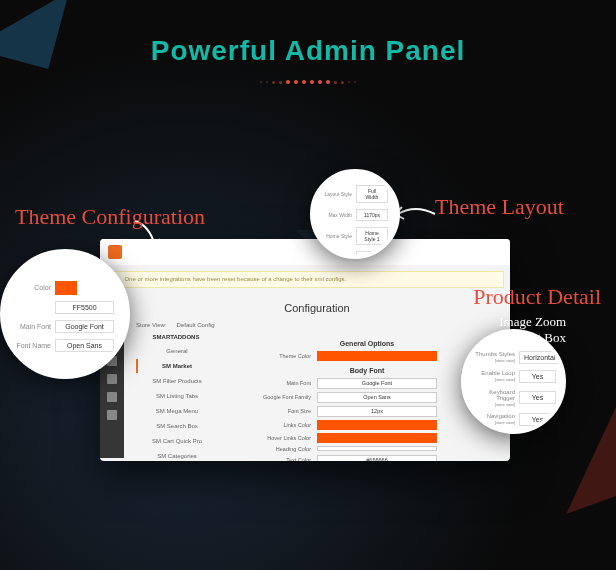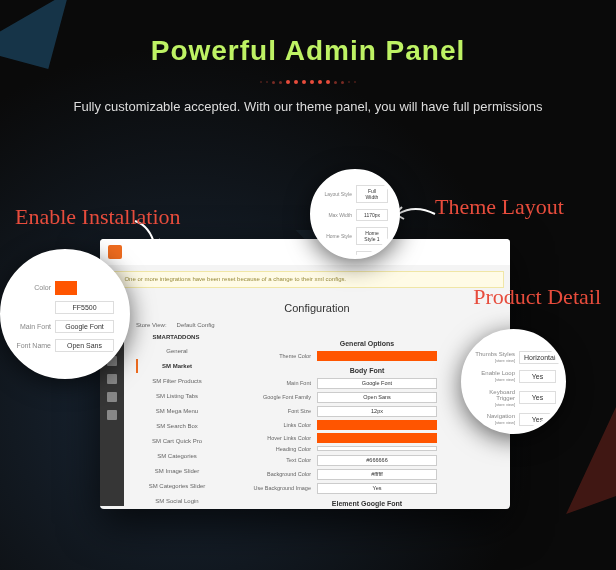--- a/index.html
+++ b/index.html
@@ -3,21 +3,21 @@
 <meta charset="utf-8">
 <style>
 *{margin:0;padding:0;box-sizing:border-box}
 body{font-family:Arial,sans-serif;background:#0a0a0a;width:616px;height:570px;overflow:hidden;position:relative}
 .bg{position:absolute;inset:0;background:radial-gradient(circle at 30% 70%,#1a2838 0%,#0a0a0a 60%),radial-gradient(circle at 70% 50%,#1a1a2e 0%,transparent 50%);overflow:hidden}
 .tri{position:absolute;width:0;height:0;border-style:solid;opacity:.3}
 .tri1{top:-20px;left:-20px;border-width:0 0 80px 80px;border-color:transparent transparent #3498db transparent;transform:rotate(15deg)}
 .tri2{top:400px;right:-30px;border-width:0 0 100px 100px;border-color:transparent transparent #c0392b transparent;transform:rotate(-20deg)}
 .tri3{top:200px;left:50%;border-width:0 0 60px 60px;border-color:transparent transparent #2c3e50 transparent;transform:rotate(45deg)}
 .content{position:relative;z-index:2;padding-top:35px;text-align:center;color:#fff}
-.title{font-size:28px;font-weight:bold;color:#bef264;letter-spacing:1px}
+.title{font-size:28px;font-weight:bold;color:#14b8a6;letter-spacing:1px}
 .dots{margin:12px 0;height:6px;display:flex;justify-content:center;gap:4px;align-items:center}
 .dot{width:4px;height:4px;border-radius:50%;background:#e74c3c}
 .dot.sm{width:3px;height:3px;opacity:.5}
 .dot.xs{width:2px;height:2px;opacity:.3}
 .desc{font-size:13px;line-height:1.6;color:#ddd;max-width:530px;margin:0 auto}
 .panel-wrap{position:relative;margin-top:40px;height:380px}
 .bubble{position:absolute;border-radius:50%;background:#fff;border:4px solid #fff;box-shadow:0 5px 25px rgba(0,0,0,.6);overflow:hidden;z-index:5}
 .bub1{width:130px;height:130px;left:0px;top:70px}
 .bub2{width:90px;height:90px;left:310px;top:-10px}
 .bub3{width:105px;height:105px;right:50px;top:150px}
@@ -25,21 +25,21 @@
 .bub-row{display:flex;align-items:center;gap:4px;margin-bottom:6px}
 .bub-lbl{font-size:7px;color:#888;flex:0 0 35px;text-align:right}
 .bub-val{font-size:7px;color:#333;border:1px solid #ddd;padding:2px 4px;flex:1;background:#fff}
 .swatch{width:22px;height:14px;background:#ff5500;display:inline-block}
 .label{position:absolute;font-family:'Brush Script MT',cursive;font-size:22px;color:#e74c3c;z-index:6}
 .lbl1{left:15px;top:25px}
 .lbl2{left:435px;top:15px}
 .lbl3{right:15px;top:105px}
 .sublabel{position:absolute;right:50px;top:135px;font-family:'Brush Script MT',cursive;font-size:13px;color:#fff;text-align:right;line-height:1.3;z-index:6}
 .arrow{position:absolute;z-index:4;stroke:#fff;stroke-width:2;fill:none}
-.panel{position:absolute;left:100px;top:60px;width:410px;height:270px;background:#f4f4f4;border-radius:4px;box-shadow:0 15px 40px rgba(0,0,0,.7);overflow:hidden;z-index:3}
+.panel{position:absolute;left:100px;top:60px;width:410px;height:222px;background:#f4f4f4;border-radius:4px;box-shadow:0 15px 40px rgba(0,0,0,.7);overflow:hidden;z-index:3}
 .p-top{background:#fff;height:26px;display:flex;align-items:center;padding:0 8px;gap:4px}
 .ico{width:14px;height:14px;background:#ed6b1f;border-radius:2px}
 .p-alert{background:#fffbe6;border:1px solid #f0e6a6;margin:6px;padding:4px 8px;font-size:6px;color:#998c3d;display:flex;align-items:center;gap:4px}
 .p-body{display:flex;height:calc(100% - 58px)}
 .p-side{width:24px;background:#363636;display:flex;flex-direction:column;gap:8px;padding:8px 0;align-items:center}
 .side-ico{width:10px;height:10px;background:#888;border-radius:1px}
 .p-main{flex:1;padding:8px 12px;display:flex;flex-direction:column}
 .p-title{font-size:11px;color:#333;margin-bottom:8px;font-weight:300}
 .p-row{display:flex;gap:10px;font-size:6px;color:#666;margin-bottom:6px}
 .p-tabs{display:flex;flex-direction:column;gap:1px;font-size:6px}
@@ -75,28 +75,31 @@
       <span class="dot"></span>
       <span class="dot"></span>
       <span class="dot"></span>
       <span class="dot"></span>
       <span class="dot sm"></span>
       <span class="dot sm"></span>
       <span class="dot xs"></span>
       <span class="dot xs"></span>
   </div>
   <p class="desc">
-    <span>Fully customizable accepted. With our theme panel, you will have full permissions</span><br>
+    <br>
     <br>
   </p>
 
   <div class="panel-wrap">
-    <div class="label lbl1">Enable Installation</div>
+    <div class="label lbl1">Theme Configuration</div>
     <div class="label lbl3">Product Detail</div>
     <div class="label lbl2">Theme Layout</div>
+    <div class="sublabel">
+      <span>Image Zoom</span><br><span>Light Box</span>
+    </div>
 
     <svg class="arrow" style="left:130px;top:37px;width:40px;height:40px">
         <path d="M5,5 Q20,10 25,30 M20,25 L25,30 L30,23"></path>
       </svg>
     <svg class="arrow" style="left:390px;top:20px;width:50px;height:30px">
         <path d="M45,15 Q25,5 8,15 M12,8 L5,15 L14,20"></path>
       </svg>
     <svg class="arrow" style="right:110px;top:155px;width:40px;height:40px">
         <path d="M35,5 Q20,15 10,30 M5,25 L8,32 L16,28"></path>
       </svg>

